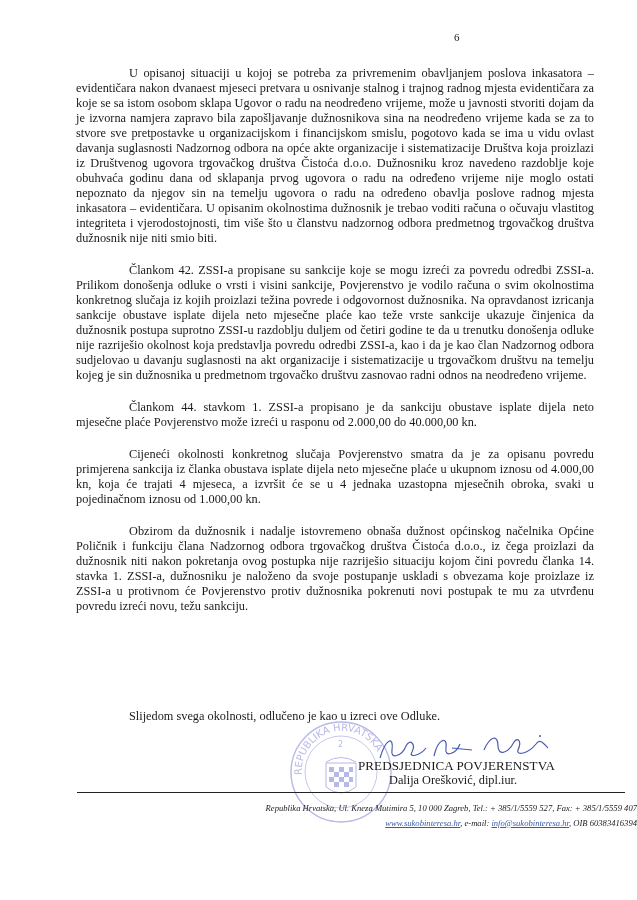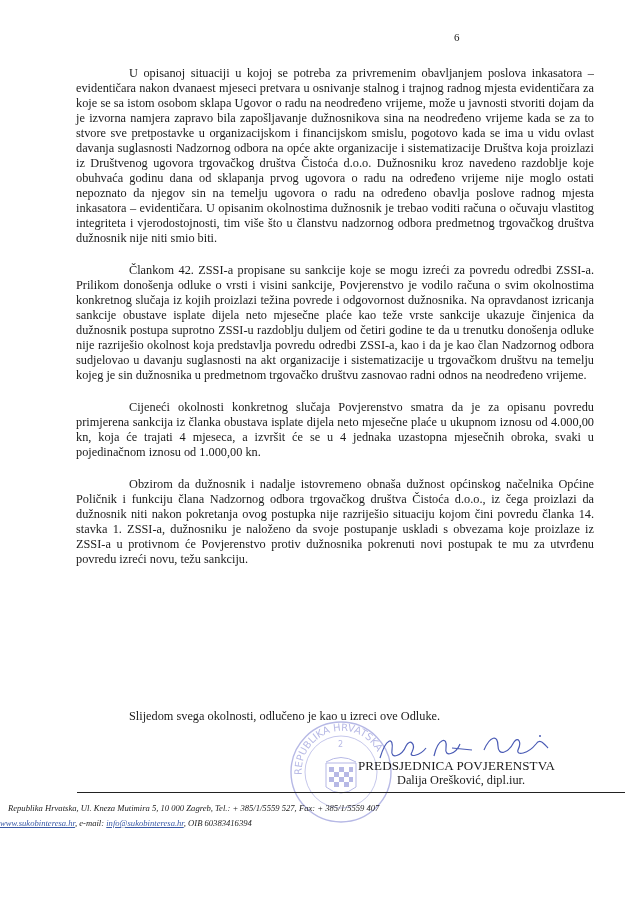--- a/index.html
+++ b/index.html
@@ -5,37 +5,38 @@
     html, body { margin: 0; padding: 0; background: #ffffff; }
     body { width: 637px; height: 900px; position: relative; overflow: hidden;
            font-family: "Liberation Serif", "DejaVu Serif", serif; color: #1a1a1a; }
     .page-number { position: absolute; left: 454px; top: 31px; font-size: 11px; }
     .body-text { position: absolute; left: 76px; top: 66px; width: 518px;
                  font-size: 12.3px; line-height: 15px; text-align: justify; }
     .para { margin: 0 0 17px 0; text-indent: 53px; }
     .para.last { margin-bottom: 16px; }
     .closing { position: absolute; left: 129px; top: 709px; font-size: 12.3px; }
     .sig-title { position: absolute; left: 358px; top: 758px; font-size: 13px; letter-spacing: 0.1px; }
-    .sig-name { position: absolute; left: 389px; top: 773px; font-size: 12.3px; margin-left: 8px; }
+    .sig-name { position: absolute; left: 389px; top: 773px; font-size: 12.3px; }
     .rule { position: absolute; left: 77px; top: 792px; width: 548px; height: 1px; background: #222; }
-    .footer { position: absolute; left: 0; width: 637px; font-size: 8.6px; font-style: italic; text-align: left; color: #222; }
+    .footer { position: absolute; left: 0; width: 637px; font-size: 8.6px; font-style: italic; text-align: right; color: #222; }
     .footer-1 { top: 803px; padding-left: 8px; box-sizing: border-box; }
     .footer-2 { top: 818px; }
     .footer a { color: #3a5aa6; text-decoration: underline; font-style: italic; }
     .stamp { position: absolute; left: 286px; top: 715px; width: 110px; height: 110px; opacity: 0.55; }
     .signature { position: absolute; left: 372px; top: 728px; width: 200px; height: 40px; }
   </style>
 </head>
 <body>
 
 <div class="page-number">6</div>
 
 <div class="body-text">
   <p class="para">U opisanoj situaciji u kojoj se potreba za privremenim obavljanjem poslova inkasatora – evidentičara nakon dvanaest mjeseci pretvara u osnivanje stalnog i trajnog radnog mjesta evidentičara za koje se sa istom osobom sklapa Ugovor o radu na neodređeno vrijeme, može u javnosti stvoriti dojam da je izvorna namjera zapravo bila zapošljavanje dužnosnikova sina na neodređeno vrijeme kada se za to stvore sve pretpostavke u organizacijskom i financijskom smislu, pogotovo kada se ima u vidu ovlast davanja suglasnosti Nadzornog odbora na opće akte organizacije i sistematizacije Društva koja proizlazi iz Društvenog ugovora trgovačkog društva Čistoća d.o.o. Dužnosniku kroz navedeno razdoblje koje obuhvaća godinu dana od sklapanja prvog ugovora o radu na određeno vrijeme nije moglo ostati nepoznato da njegov sin na temelju ugovora o radu na određeno obavlja poslove radnog mjesta inkasatora – evidentičara. U opisanim okolnostima dužnosnik je trebao voditi računa o očuvaju vlastitog integriteta i vjerodostojnosti, tim više što u članstvu nadzornog odbora predmetnog trgovačkog društva dužnosnik nije niti smio biti.</p>
   <p class="para">Člankom 42. ZSSI-a propisane su sankcije koje se mogu izreći za povredu odredbi ZSSI-a. Prilikom donošenja odluke o vrsti i visini sankcije, Povjerenstvo je vodilo računa o svim okolnostima konkretnog slučaja iz kojih proizlazi težina povrede i odgovornost dužnosnika. Na opravdanost izricanja sankcije obustave isplate dijela neto mjesečne plaće kao teže vrste sankcije ukazuje činjenica da dužnosnik postupa suprotno ZSSI-u razdoblju duljem od četiri godine te da u trenutku donošenja odluke nije razriješio okolnost koja predstavlja povredu odredbi ZSSI-a, kao i da je kao član Nadzornog odbora sudjelovao u davanju suglasnosti na akt organizacije i sistematizacije u trgovačkom društvu na temelju kojeg je sin dužnosnika u predmetnom trgovačko društvu zasnovao radni odnos na neodređeno vrijeme.</p>
+  <p class="para">Člankom 44. stavkom 1. ZSSI-a propisano je da sankciju obustave isplate dijela neto mjesečne plaće Povjerenstvo može izreći u rasponu od 2.000,00 do 40.000,00 kn.</p>
   <p class="para">Cijeneći okolnosti konkretnog slučaja Povjerenstvo smatra da je za opisanu povredu primjerena sankcija iz članka obustava isplate dijela neto mjesečne plaće u ukupnom iznosu od 4.000,00 kn, koja će trajati 4 mjeseca, a izvršit će se u 4 jednaka uzastopna mjesečnih obroka, svaki u pojedinačnom iznosu od 1.000,00 kn.</p>
   <p class="para last">Obzirom da dužnosnik i nadalje istovremeno obnaša dužnost općinskog načelnika Općine Poličnik i funkciju člana Nadzornog odbora trgovačkog društva Čistoća d.o.o., iz čega proizlazi da dužnosnik niti nakon pokretanja ovog postupka nije razriješio situaciju kojom čini povredu članka 14. stavka 1. ZSSI-a, dužnosniku je naloženo da svoje postupanje uskladi s obvezama koje proizlaze iz ZSSI-a u protivnom će Povjerenstvo protiv dužnosnika pokrenuti novi postupak te mu za utvrđenu povredu izreći novu, težu sankciju.</p>
 </div>
 
 <div class="closing">Slijedom svega okolnosti, odlučeno je kao u izreci ove Odluke.</div>
 
 <svg class="stamp" viewBox="0 0 110 110">
   <defs>
     <path id="stampArc" d="M 16 60 A 40 40 0 0 1 96 52"></path>
   </defs>

